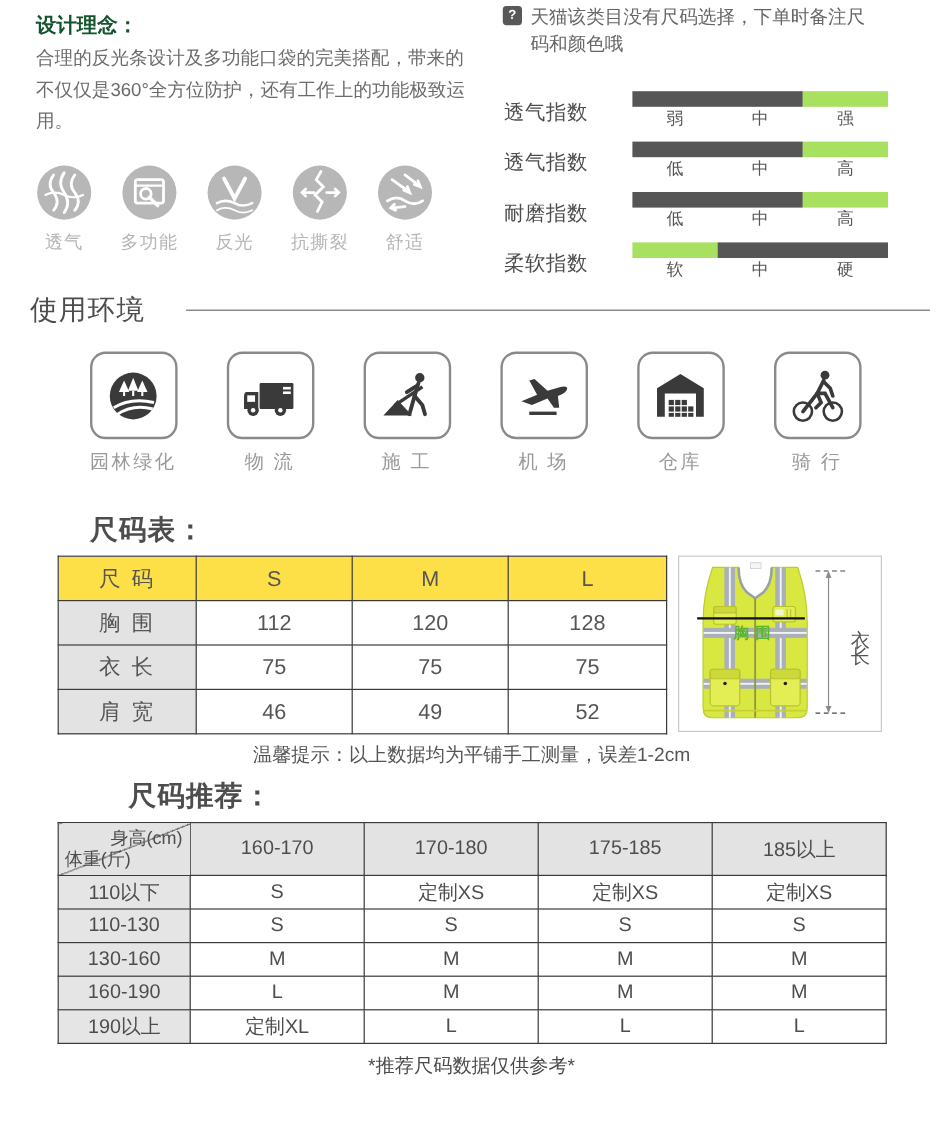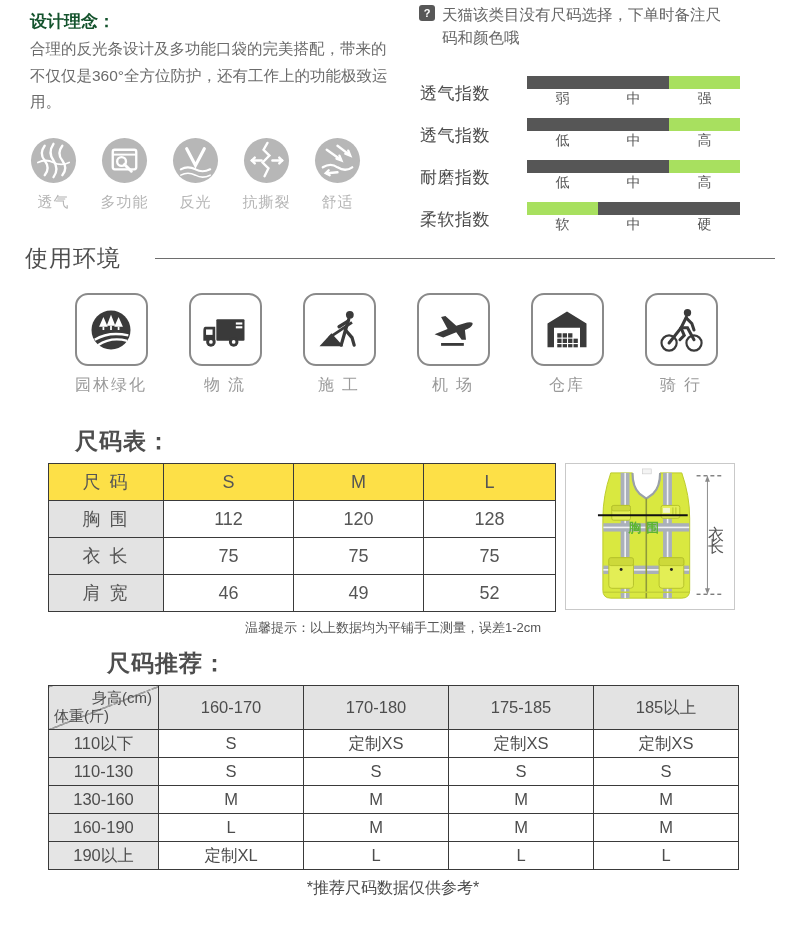--- a/index.html
+++ b/index.html
@@ -46,23 +46,23 @@
 
   
   .size-title { position:absolute; left:75px; top:426px; font-size:23px; color:#4d4d4d; letter-spacing:1px; }
   table { border-collapse:collapse; }
   .size-table { position:absolute; left:48px; top:463px; }
   .size-table td { border:1px solid #3a3a3a; text-align:center; height:37px; font-size:18px; color:#555; }
   .size-table td.lbl { background:#e3e3e3; width:115px; letter-spacing:2px; }
   .size-table tr.hd td { background:#fde047; }
   .size-table td.c1 { width:130px; } .size-table td.c2 { width:130px; } .size-table td.c3 { width:132px; }
 
-  .vest-box { position:absolute; left:565px; top:463px; width:170px; height:147px; border:1px solid #c9c9c9; background:#fff;padding-left:17px; }
+  .vest-box { position:absolute; left:565px; top:463px; width:170px; height:147px; border:1px solid #c9c9c9; background:#fff; }
   .vest-length-label { position:absolute; right:8px; top:48px; writing-mode:vertical-rl; letter-spacing:13px; font-size:16px; color:#555; }
-  .size-note { position:absolute; left:48px; top:619px; width:690px; text-align:center; font-size:13px; color:#555; }
+  .size-note { position:absolute; left:48px; top:619px; width:690px; text-align:center; font-size:16px; color:#555; }
 
   
   .rec-title { position:absolute; left:75px; top:648px; font-size:23px; color:#4d4d4d; letter-spacing:1px;margin-left:32px; }
   .rec-table { position:absolute; left:48px; top:685px; }
   .rec-table td { border:1px solid #3a3a3a; text-align:center; font-size:16.5px; color:#4d4d4d; height:28px; }
   .rec-table tr.hd td { background:#e3e3e3; height:44px; }
   .rec-table td.lbl { background:#e5e5e5; width:110px; }
   .rec-table td.c { width:145px; }
   .corner-cell { position:relative; padding:0;
     background-image:linear-gradient(to bottom right, transparent 49.5%, #5a5a5a 49.5%, #5a5a5a 50.6%, transparent 50.6%) !important;

